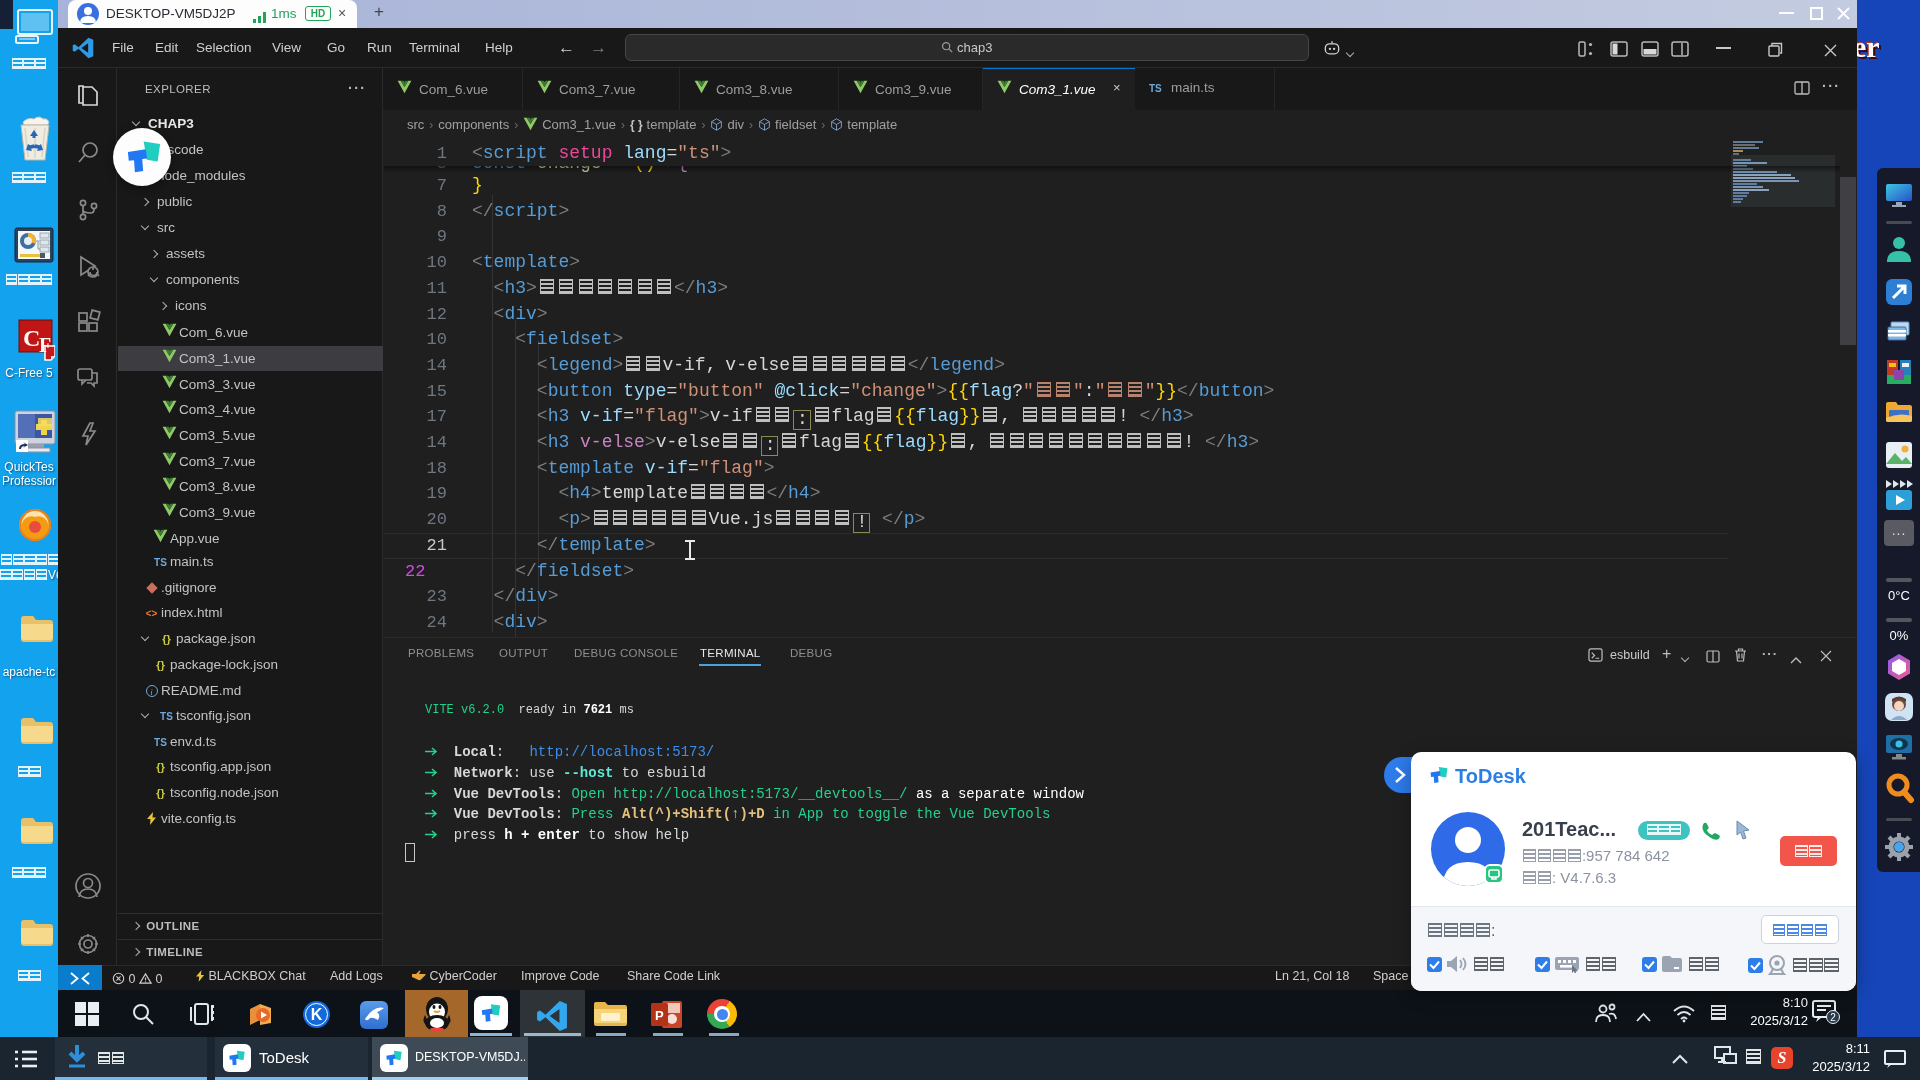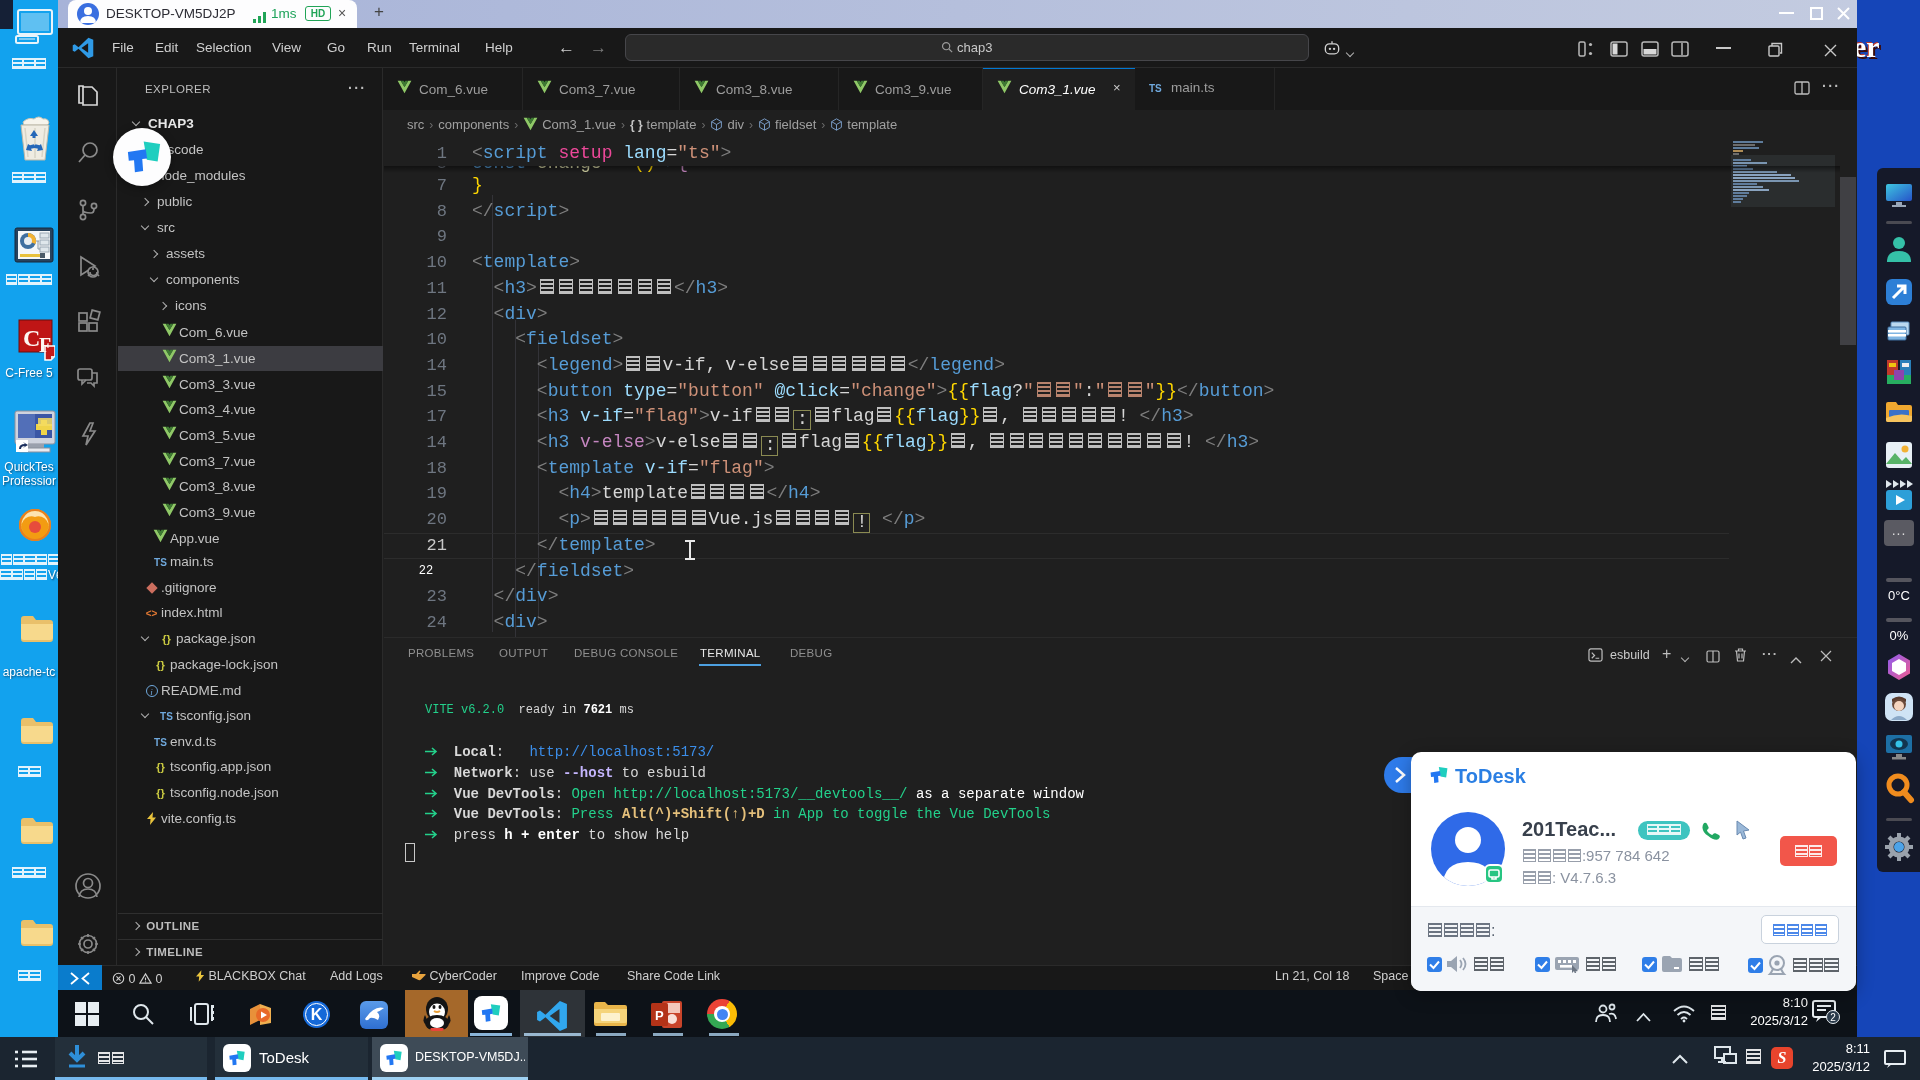--- a/index.html
+++ b/index.html
@@ -521,21 +521,21 @@
 <div class="abs" style="left:21px;top:290.0px;width:42px;text-align:right;color:#6e7681;font-size:17px">14</div>
 <div class="abs" style="left:88px;top:290.0px;white-space:pre">      <span style="color:#7e7e7e">&lt;</span><span style="color:#569cd6">h3</span> <span style="color:#c586c0">v-else</span><span style="color:#7e7e7e">&gt;</span><span style="color:#d6d6d6">v-else</span><span style="color:#d6d6d6"><i class="c"></i><i class="c"></i></span><span style="display:inline-block;width:17.7px;height:20px;margin:0 1px;border:1px solid #8a8a52;color:#d6d6d6;text-align:left;padding-left:3px;vertical-align:-3px;line-height:17px">:</span><span style="color:#d6d6d6"><i class="c"></i></span><span style="color:#d6d6d6">flag</span><span style="color:#d6d6d6"><i class="c"></i></span><span style="color:#ffd700">{{</span><span style="color:#9cdcfe">flag</span><span style="color:#ffd700">}}</span><span style="color:#d6d6d6"><i class="c"></i></span><span style="display:inline-block;width:19.7px;color:#d6d6d6">,</span><span style="color:#d6d6d6"><i class="c"></i><i class="c"></i><i class="c"></i><i class="c"></i><i class="c"></i><i class="c"></i><i class="c"></i><i class="c"></i><i class="c"></i><i class="c"></i></span><span style="color:#d6d6d6">!</span> <span style="color:#7e7e7e">&lt;/</span><span style="color:#569cd6">h3</span><span style="color:#7e7e7e">&gt;</span></div>
 <div class="abs" style="left:21px;top:315.7px;width:42px;text-align:right;color:#6e7681;font-size:17px">18</div>
 <div class="abs" style="left:88px;top:315.7px;white-space:pre">      <span style="color:#7e7e7e">&lt;</span><span style="color:#569cd6">template</span> <span style="color:#9cdcfe">v-if</span><span style="color:#d6d6d6">=</span><span style="color:#ce9178">"flag"</span><span style="color:#7e7e7e">&gt;</span></div>
 <div class="abs" style="left:21px;top:341.4px;width:42px;text-align:right;color:#6e7681;font-size:17px">19</div>
 <div class="abs" style="left:88px;top:341.4px;white-space:pre">        <span style="color:#7e7e7e">&lt;</span><span style="color:#569cd6">h4</span><span style="color:#7e7e7e">&gt;</span><span style="color:#d6d6d6">template</span><span style="color:#d6d6d6"><i class="c"></i><i class="c"></i><i class="c"></i><i class="c"></i></span><span style="color:#7e7e7e">&lt;/</span><span style="color:#569cd6">h4</span><span style="color:#7e7e7e">&gt;</span></div>
 <div class="abs" style="left:21px;top:367.1px;width:42px;text-align:right;color:#6e7681;font-size:17px">20</div>
 <div class="abs" style="left:88px;top:367.1px;white-space:pre">        <span style="color:#7e7e7e">&lt;</span><span style="color:#569cd6">p</span><span style="color:#7e7e7e">&gt;</span><span style="color:#d6d6d6"><i class="c"></i><i class="c"></i><i class="c"></i><i class="c"></i><i class="c"></i><i class="c"></i></span><span style="color:#d6d6d6">Vue.js</span><span style="color:#d6d6d6"><i class="c"></i><i class="c"></i><i class="c"></i><i class="c"></i></span><span style="display:inline-block;width:17.7px;height:20px;margin:0 1px;border:1px solid #8a8a52;color:#d6d6d6;text-align:left;padding-left:3px;vertical-align:-3px;line-height:17px">!</span> <span style="color:#7e7e7e">&lt;/</span><span style="color:#569cd6">p</span><span style="color:#7e7e7e">&gt;</span></div>
 <div class="abs" style="left:21px;top:392.8px;width:42px;text-align:right;color:#c8c8c8;font-size:17px">21</div>
 <div class="abs" style="left:88px;top:392.8px;white-space:pre">      <span style="color:#7e7e7e">&lt;/</span><span style="color:#569cd6">template</span><span style="color:#7e7e7e">&gt;</span></div>
-<div class="abs" style="left:21px;top:418.5px;width:42px;text-align:center;color:#ffffff;font-size:12px">22</div>
+<div class="abs" style="left:21px;top:418.5px;width:42px;text-align:left;color:#d946ef;font-size:17px">22</div>
 <div class="abs" style="left:88px;top:418.5px;white-space:pre">    <span style="color:#7e7e7e">&lt;/</span><span style="color:#569cd6">fieldset</span><span style="color:#7e7e7e">&gt;</span></div>
 <div class="abs" style="left:21px;top:444.2px;width:42px;text-align:right;color:#6e7681;font-size:17px">23</div>
 <div class="abs" style="left:88px;top:444.2px;white-space:pre">  <span style="color:#7e7e7e">&lt;/</span><span style="color:#569cd6">div</span><span style="color:#7e7e7e">&gt;</span></div>
 <div class="abs" style="left:21px;top:469.9px;width:42px;text-align:right;color:#6e7681;font-size:17px">24</div>
 <div class="abs" style="left:88px;top:469.9px;white-space:pre">  <span style="color:#7e7e7e">&lt;</span><span style="color:#569cd6">div</span><span style="color:#7e7e7e">&gt;</span></div>
 <div class="abs" style="left:88px;top:11px;white-space:pre"><span style="color:#569cd6">const</span> <span style="color:#dcdcaa">change</span> <span style="color:#d6d6d6">=</span> <span style="color:#ffd700">()</span><span style="color:#569cd6">=&gt;</span><span style="color:#c586c0">{</span></div>
 <div class="abs" style="left:21px;top:11px;width:42px;text-align:right;color:#6e7681;font-size:17px">5</div>
 <div class="abs" style="left:0;top:0;width:1448px;height:26px;background:#1f1f1f"></div>
 <div class="abs" style="left:0;top:26px;width:1448px;height:7px;background:linear-gradient(180deg,rgba(0,0,0,.45),rgba(0,0,0,0))"></div>
 <div class="abs" style="left:21px;top:1px;width:42px;text-align:right;color:#6e7681;font-size:17px">1</div>
@@ -595,21 +595,21 @@
     </svg></div>
 <div class="abs" style="left:1820px;top:648px"><svg width="12" height="12" viewBox="0 0 12 12">
       <path d="M1 1 L11 11 M11 1 L1 11" stroke="#bdbdbd" stroke-width="1.2"></path>
     </svg></div>
 <div class="abs mono" style="left:425px;top:703px;font-size:12px;white-space:pre"><span style="color:#23d18b">VITE v6.2.0 </span><span style="color:#d8d8d8"> ready in </span><b style="color:#fff">7621</b><span style="color:#d8d8d8"> ms</span></div>
 <div class="abs mono" style="left:425px;top:744px;font-size:14px;white-space:pre"><span style="display:inline-block;width:12px"><svg width="13" height="9" viewBox="0 0 13 9">
         <path d="M0 4.5 h10 M7 1 l4 3.5 -4 3.5" stroke="#23d18b" stroke-width="1.6" fill="none"></path>
       </svg></span><span style="color:#d8d8d8">  <b>Local</b>:   </span><span style="color:#3b8eea">http://localhost:5173/</span></div>
 <div class="abs mono" style="left:425px;top:765px;font-size:14px;white-space:pre"><span style="display:inline-block;width:12px"><svg width="13" height="9" viewBox="0 0 13 9">
         <path d="M0 4.5 h10 M7 1 l4 3.5 -4 3.5" stroke="#23d18b" stroke-width="1.6" fill="none"></path>
-      </svg></span><span style="color:#d8d8d8">  <b>Network</b>: use </span><b style="color:#c4b5fd">--host</b><span style="color:#d8d8d8"> to esbuild</span></div>
+      </svg></span><span style="color:#d8d8d8">  <b>Network</b>: use </span><b style="color:#5eead4">--host</b><span style="color:#d8d8d8"> to esbuild</span></div>
 <div class="abs mono" style="left:425px;top:786px;font-size:14px;white-space:pre"><span style="display:inline-block;width:12px"><svg width="13" height="9" viewBox="0 0 13 9">
         <path d="M0 4.5 h10 M7 1 l4 3.5 -4 3.5" stroke="#23d18b" stroke-width="1.6" fill="none"></path>
       </svg></span><span style="color:#d8d8d8">  <b>Vue DevTools</b>: </span><span style="color:#23d18b">Open http://localhost:5173/__devtools__/</span><span style="color:#ffffff"> as a separate window</span></div>
 <div class="abs mono" style="left:425px;top:806px;font-size:14px;white-space:pre"><span style="display:inline-block;width:12px"><svg width="13" height="9" viewBox="0 0 13 9">
         <path d="M0 4.5 h10 M7 1 l4 3.5 -4 3.5" stroke="#23d18b" stroke-width="1.6" fill="none"></path>
       </svg></span><span style="color:#d8d8d8">  <b>Vue DevTools</b>: </span><span style="color:#23d18b">Press </span><b style="color:#e5c07b">Alt(^)+Shift(↑)+D</b><span style="color:#23d18b"> in App to toggle the Vue DevTools</span></div>
 <div class="abs mono" style="left:425px;top:827px;font-size:14px;white-space:pre"><span style="display:inline-block;width:12px"><svg width="13" height="9" viewBox="0 0 13 9">
         <path d="M0 4.5 h10 M7 1 l4 3.5 -4 3.5" stroke="#23d18b" stroke-width="1.6" fill="none"></path>
       </svg></span><span style="color:#d8d8d8">  press </span><b style="color:#fff">h + enter</b><span style="color:#d8d8d8"> to show help</span></div>
 <div class="abs" style="left:405px;top:843px;width:10px;height:19px;border:1px solid #c8c8c8"></div>

